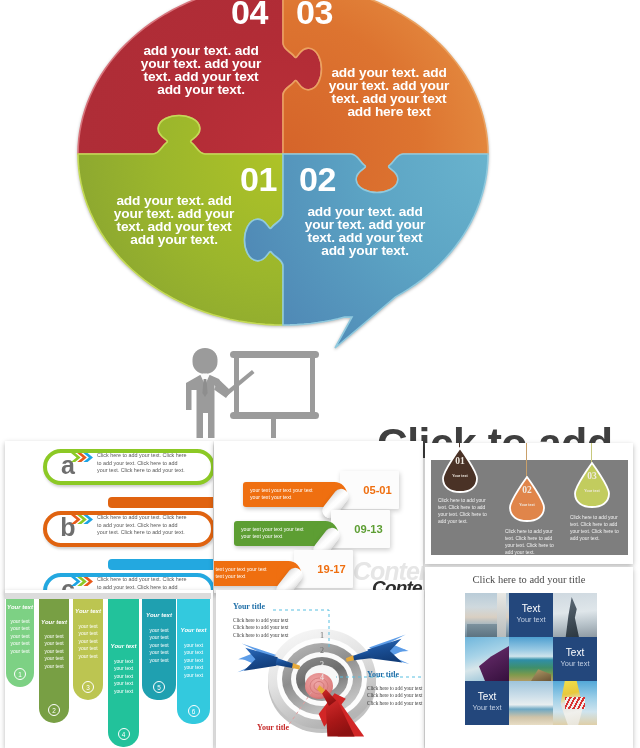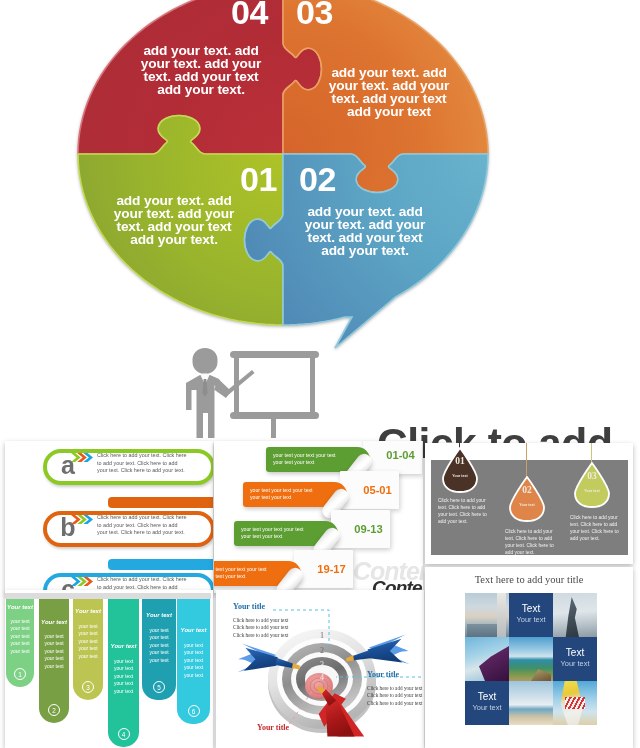--- a/index.html
+++ b/index.html
@@ -165,21 +165,21 @@
   <div class="puz-txt" style="left:139px;top:44px;width:124px;">
       <span class="ln">add your text. add</span>
       <span class="ln">your text. add your</span>
       <span class="ln">text. add your text</span>
       <span class="ln">add your text.</span>
     </div>
   <div class="puz-txt" style="left:327px;top:66px;width:124px;">
       <span class="ln">add your text. add</span>
       <span class="ln">your text. add your</span>
       <span class="ln">text. add your text</span>
-      <span class="ln">add your text</span>
+      <span class="ln">add here text</span>
     </div>
   <div class="puz-txt" style="left:112px;top:194px;width:124px;">
       <span class="ln">add your text. add</span>
       <span class="ln">your text. add your</span>
       <span class="ln">text. add your text</span>
       <span class="ln">add your text.</span>
     </div>
   <div class="puz-txt" style="left:303px;top:205px;width:124px;">
       <span class="ln">add your text. add</span>
       <span class="ln">your text. add your</span>
@@ -253,30 +253,20 @@
       <div class="abc-text">
           <span class="ln">Click here to add your text. Click here</span>
           <span class="ln">to  add  your  text.  Click  here  to  add</span>
           <span class="ln">your text. Click here to add your text.</span>
         </div>
     </div>
   </div>
   <div class="thumb t2">
     <div class="peel-ghost">Contents</div>
     <div class="peel-ghost2">Contents</div>
-    <div class="peel-row" style="left:52px;top:0px;">
-      <div class="peel-card"></div>
-      <div class="peel-bar" style="background:#5d9e33;"></div>
-      <div class="peel-txt">
-          <span class="ln">your text your text your text</span>
-          <span class="ln">your text your text</span>
-        </div>
-      <div class="peel-roll"></div>
-      <div class="peel-num" style="color:#5d9e33;">01-04</div>
-    </div>
     <div class="peel-row" style="left:29px;top:35px;">
       <div class="peel-card"></div>
       <div class="peel-bar" style="background:#ef6f10;"></div>
       <div class="peel-txt">
           <span class="ln">your text your text your text</span>
           <span class="ln">your text your text</span>
         </div>
       <div class="peel-roll"></div>
       <div class="peel-num" style="color:#ef6f10;">05-01</div>
     </div>
@@ -502,21 +492,21 @@
       </div>
     <div class="dart-title" style="left:151px;top:80px;color:#1f6fa8;">Your title</div>
     <div class="dart-body" style="left:151px;top:95px;">
         <span class="ln">Click here to add your text</span>
         <span class="ln">Click here to add your text</span>
         <span class="ln">Click here to add your text</span>
       </div>
     <div class="dart-title" style="left:41px;top:133px;color:#c72b2b;">Your title</div>
   </div>
   <div class="thumb t6">
-    <div class="pg-title">Text here to add your title</div>
+    <div class="pg-title">Click here to add your title</div>
     <div class="pgrid">
       <div class="pcell ph-city"></div>
       <div class="pcell pnavy">
         <div class="pc-t">Text</div>
         <div class="pc-s">Your text</div>
       </div>
       <div class="pcell ph-rock"></div>
       <div class="pcell ph-purple"></div>
       <div class="pcell ph-lake"></div>
       <div class="pcell pnavy">

